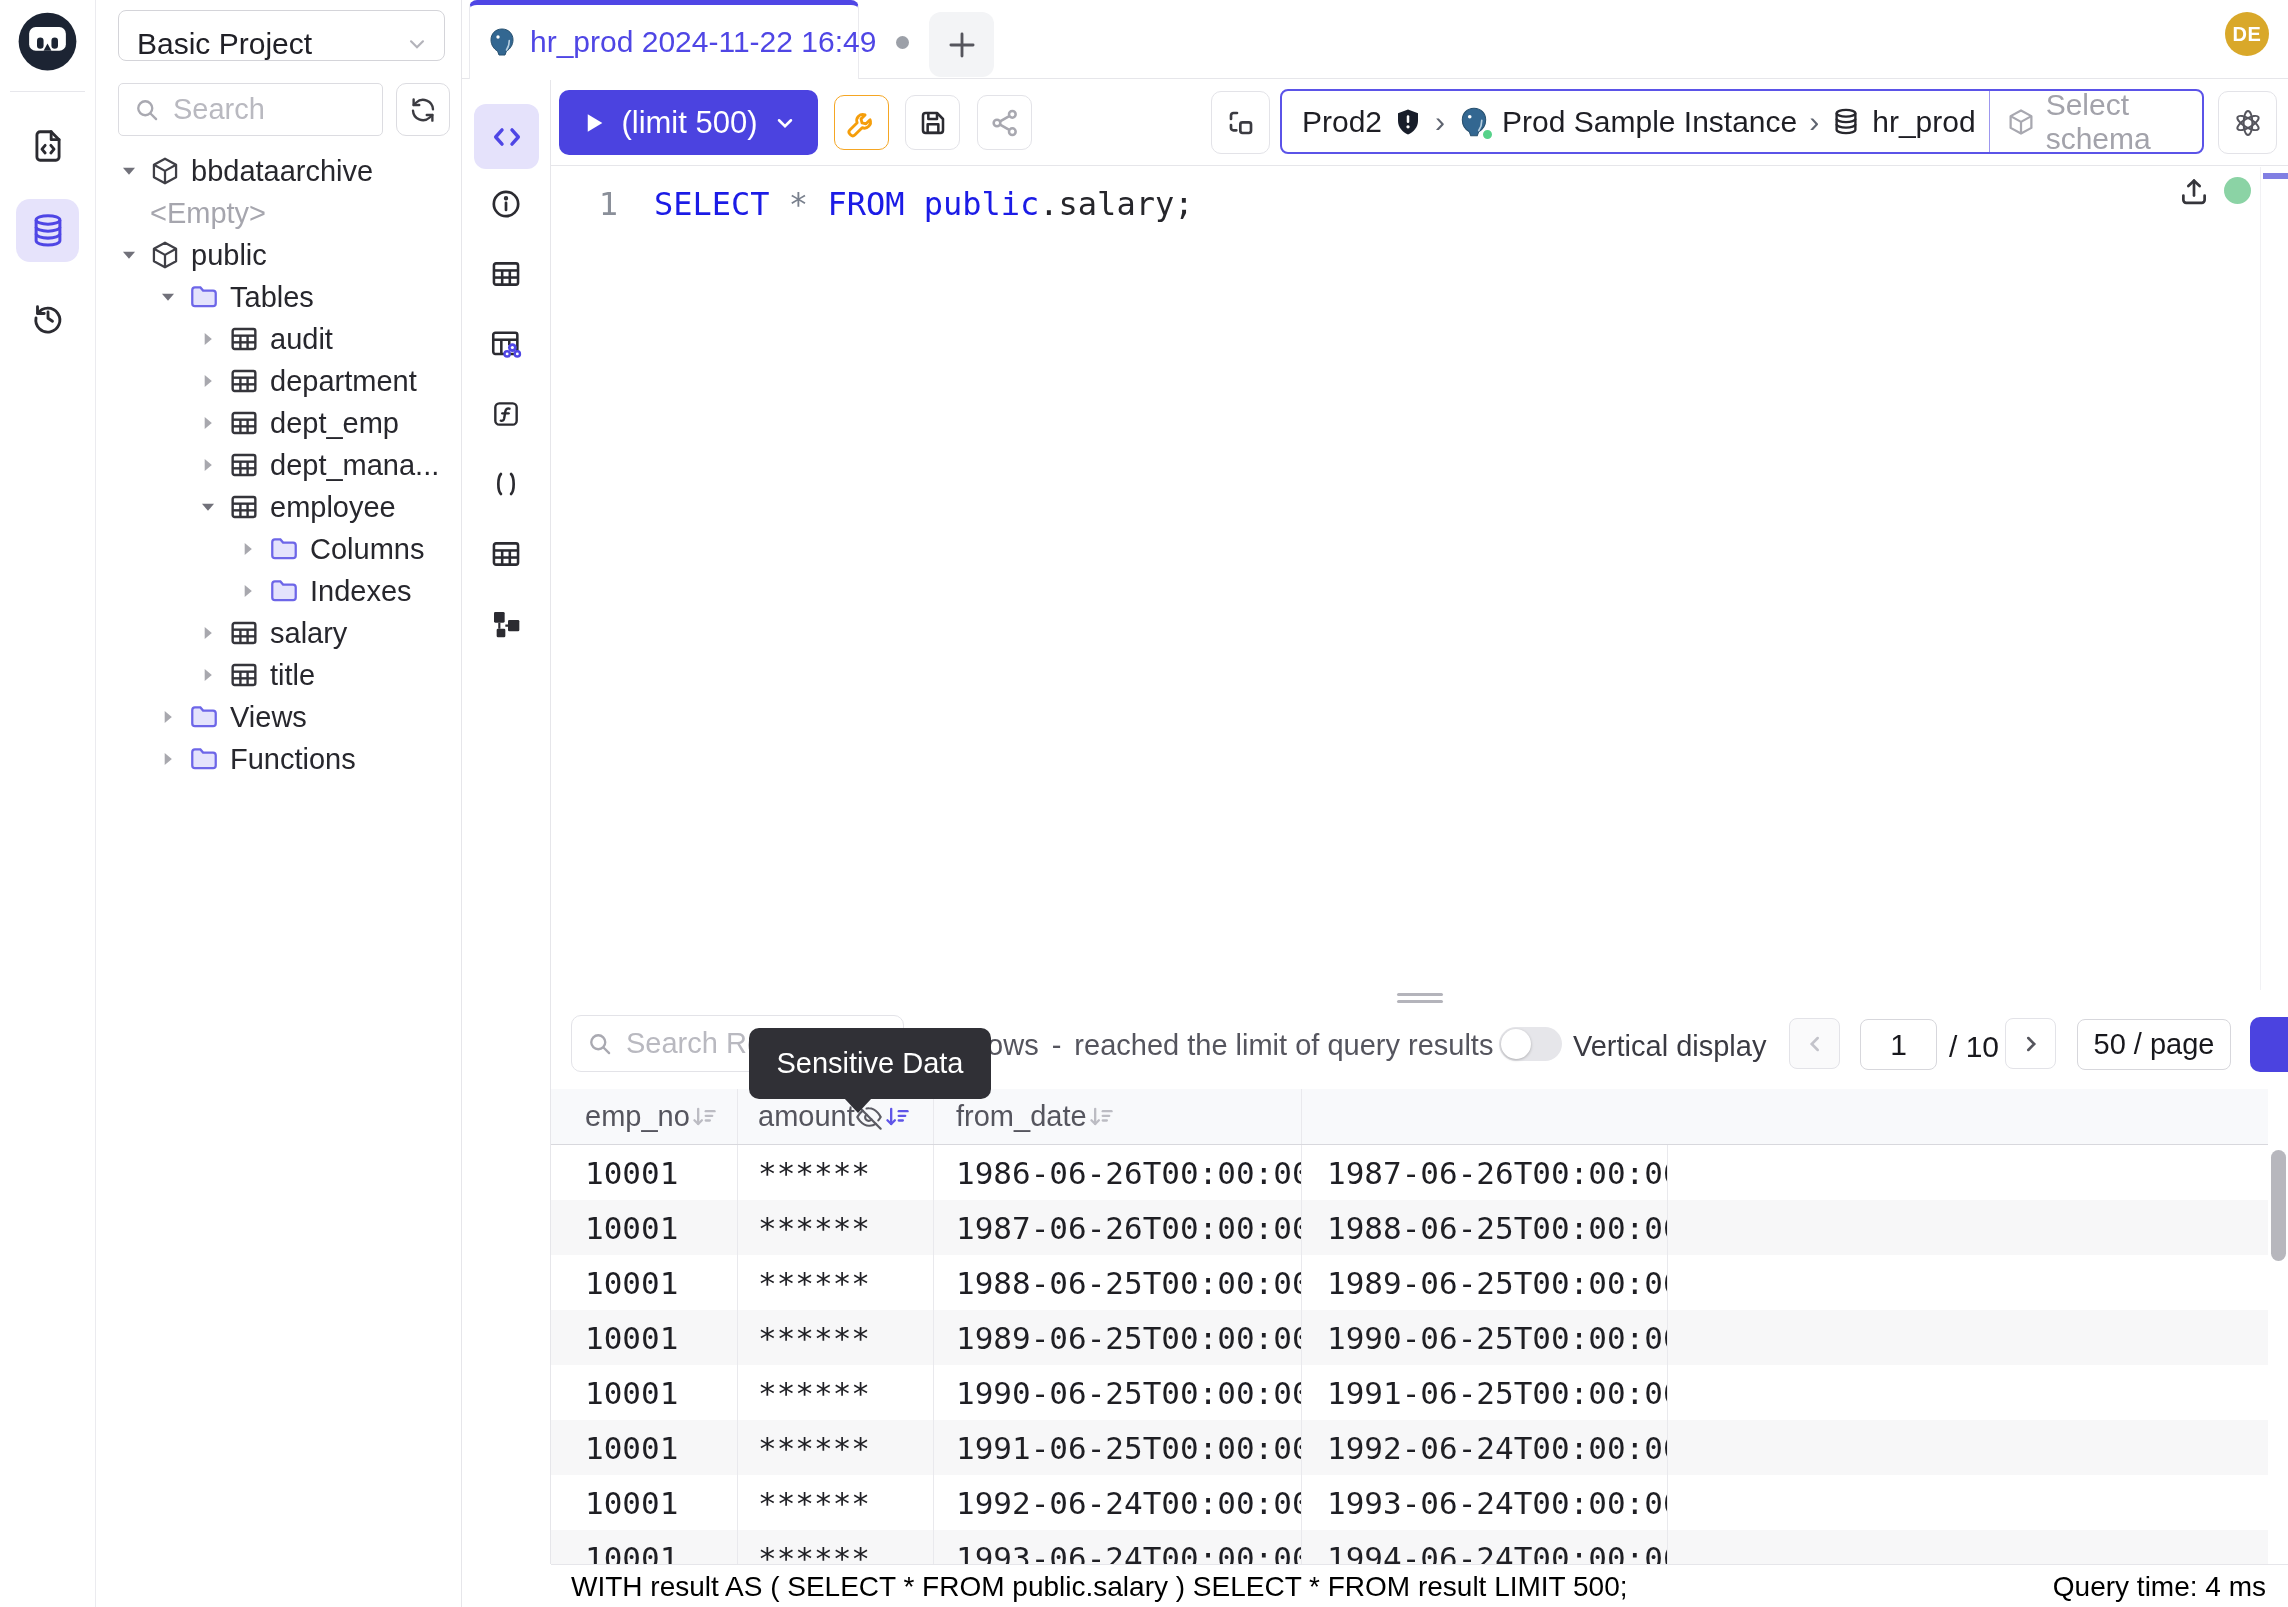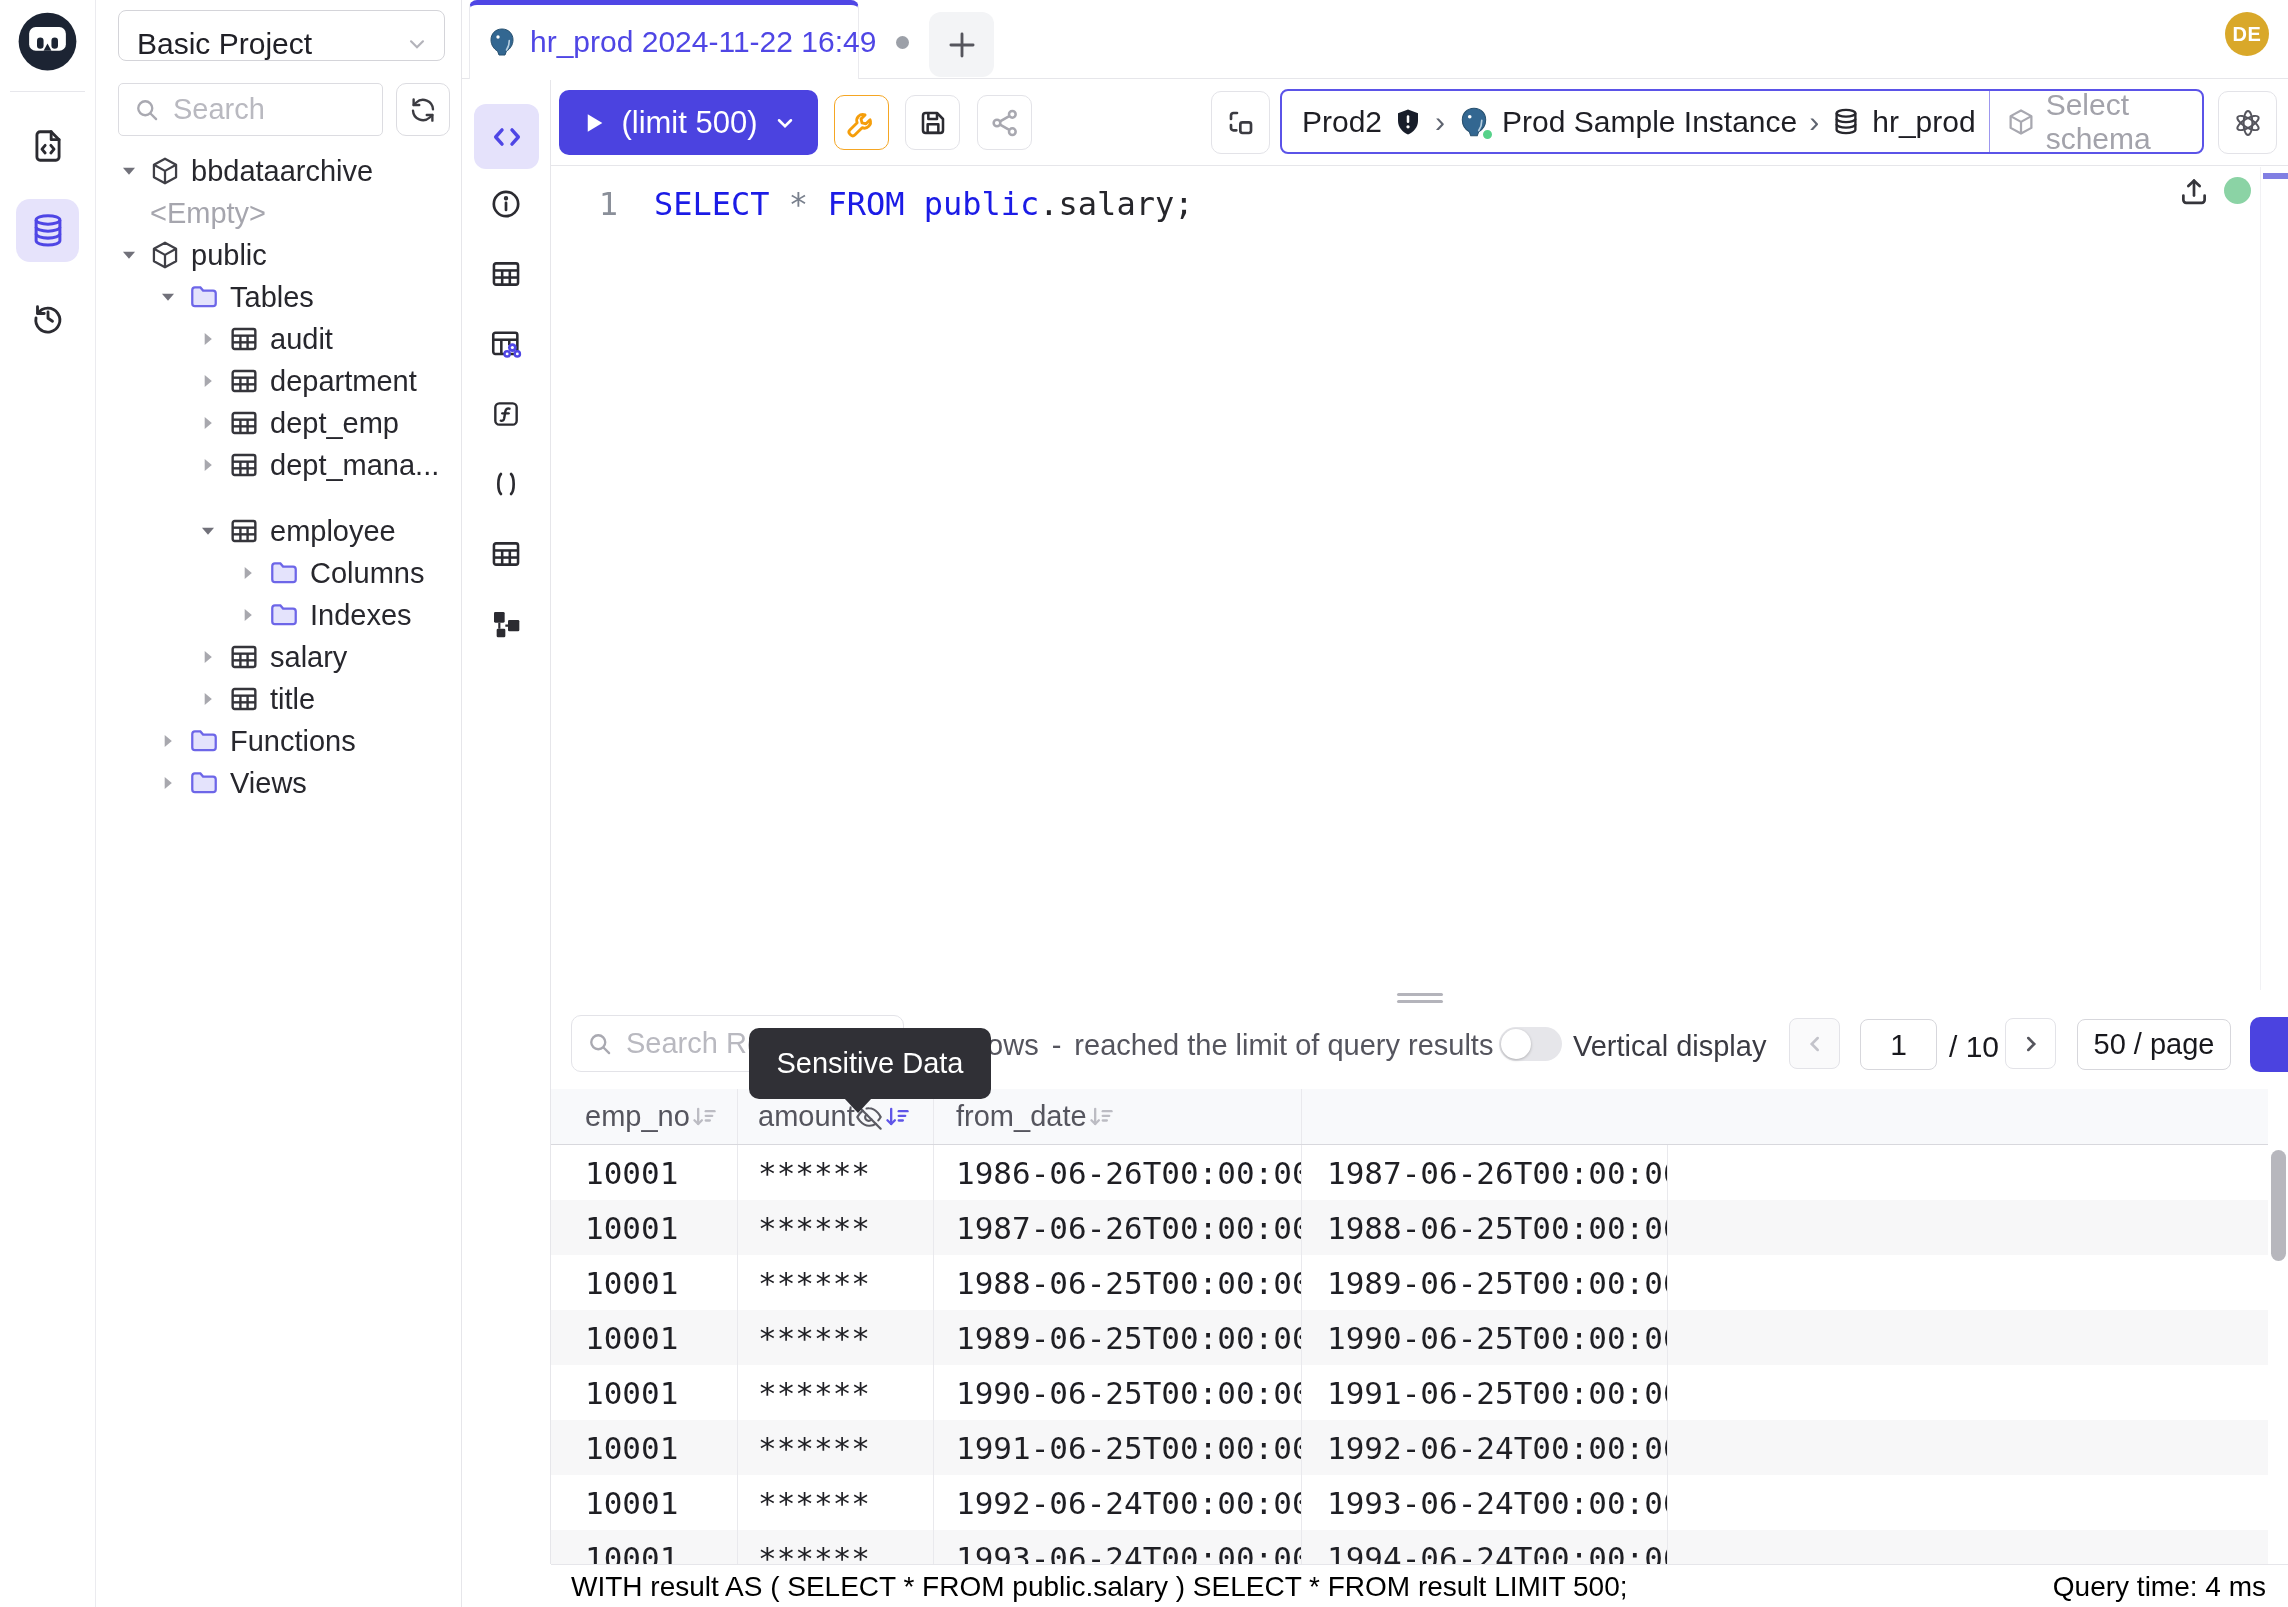--- a/index.html
+++ b/index.html
@@ -297,21 +297,21 @@
           <svg width="32" height="32" viewBox="0 0 24 24" fill="none" stroke="#35353b" stroke-width="1.8">
             <rect x="3.5" y="4.5" width="17" height="15" rx="1.5"></rect>
             <path d="M3.5 9.5h17"></path>
             <path d="M3.5 14.5h17"></path>
             <path d="M9.3 9.5v10"></path>
             <path d="M14.7 9.5v10"></path>
           </svg>
         </span>
         <span>dept_mana...</span>
       </div>
-      <div class="trow" style="padding-left: 100px; margin-top: 24px;">
+      <div class="trow" style="padding-left: 100px;">
         <span class="caret">
           <svg width="22" height="22" viewBox="0 0 20 20">
             <path d="M4.5 7l5.5 6.5L15.5 7z" fill="#71717a"></path>
           </svg>
         </span>
         <span class="ticon">
           <svg width="32" height="32" viewBox="0 0 24 24" fill="none" stroke="#35353b" stroke-width="1.8">
             <rect x="3.5" y="4.5" width="17" height="15" rx="1.5"></rect>
             <path d="M3.5 9.5h17"></path>
             <path d="M3.5 14.5h17"></path>
@@ -385,34 +385,34 @@
         <span class="caret">
           <svg width="22" height="22" viewBox="0 0 20 20">
             <path d="M7 4.5L13.5 10 7 15.5z" fill="#a8a8ae"></path>
           </svg>
         </span>
         <span class="ticon">
           <svg width="32" height="32" viewBox="0 0 24 24">
             <path d="M3.2 6.8c0-1.1.9-2 2-2h4.1l2 2.4h7.5c1.1 0 2 .9 2 2v7.6c0 1.1-.9 2-2 2H5.2c-1.1 0-2-.9-2-2z" fill="#e4e3fc" stroke="#6d66e8" stroke-width="1.7"></path>
           </svg>
         </span>
-        <span>Functions</span>
+        <span>Views</span>
       </div>
       <div class="trow" style="padding-left: 60px;">
         <span class="caret">
           <svg width="22" height="22" viewBox="0 0 20 20">
             <path d="M7 4.5L13.5 10 7 15.5z" fill="#a8a8ae"></path>
           </svg>
         </span>
         <span class="ticon">
           <svg width="32" height="32" viewBox="0 0 24 24">
             <path d="M3.2 6.8c0-1.1.9-2 2-2h4.1l2 2.4h7.5c1.1 0 2 .9 2 2v7.6c0 1.1-.9 2-2 2H5.2c-1.1 0-2-.9-2-2z" fill="#e4e3fc" stroke="#6d66e8" stroke-width="1.7"></path>
           </svg>
         </span>
-        <span>Views</span>
+        <span>Functions</span>
       </div>
     </div>
   <div id="side-resize">
       <i></i>
       <i></i>
     </div>
 </div>
 
 <div id="tabstrip">
   <div id="active-tab">

